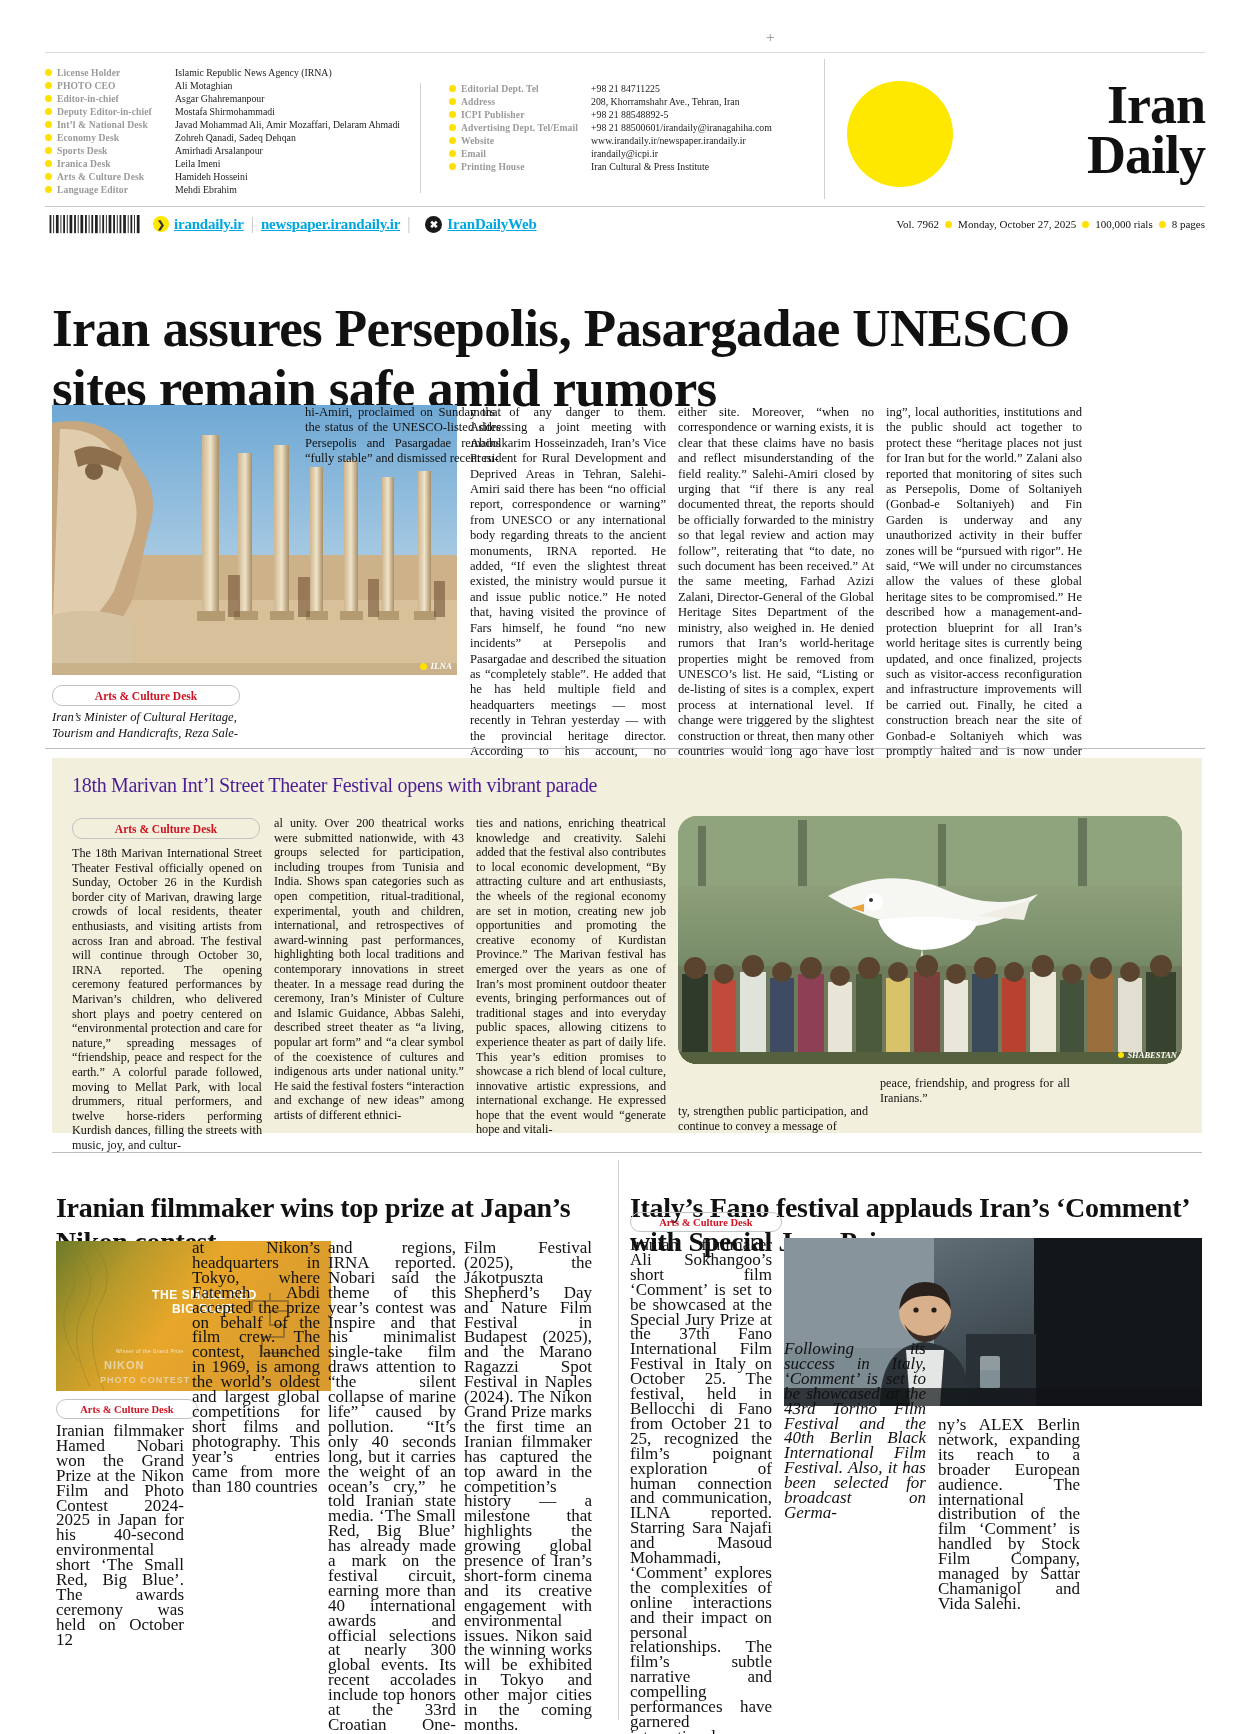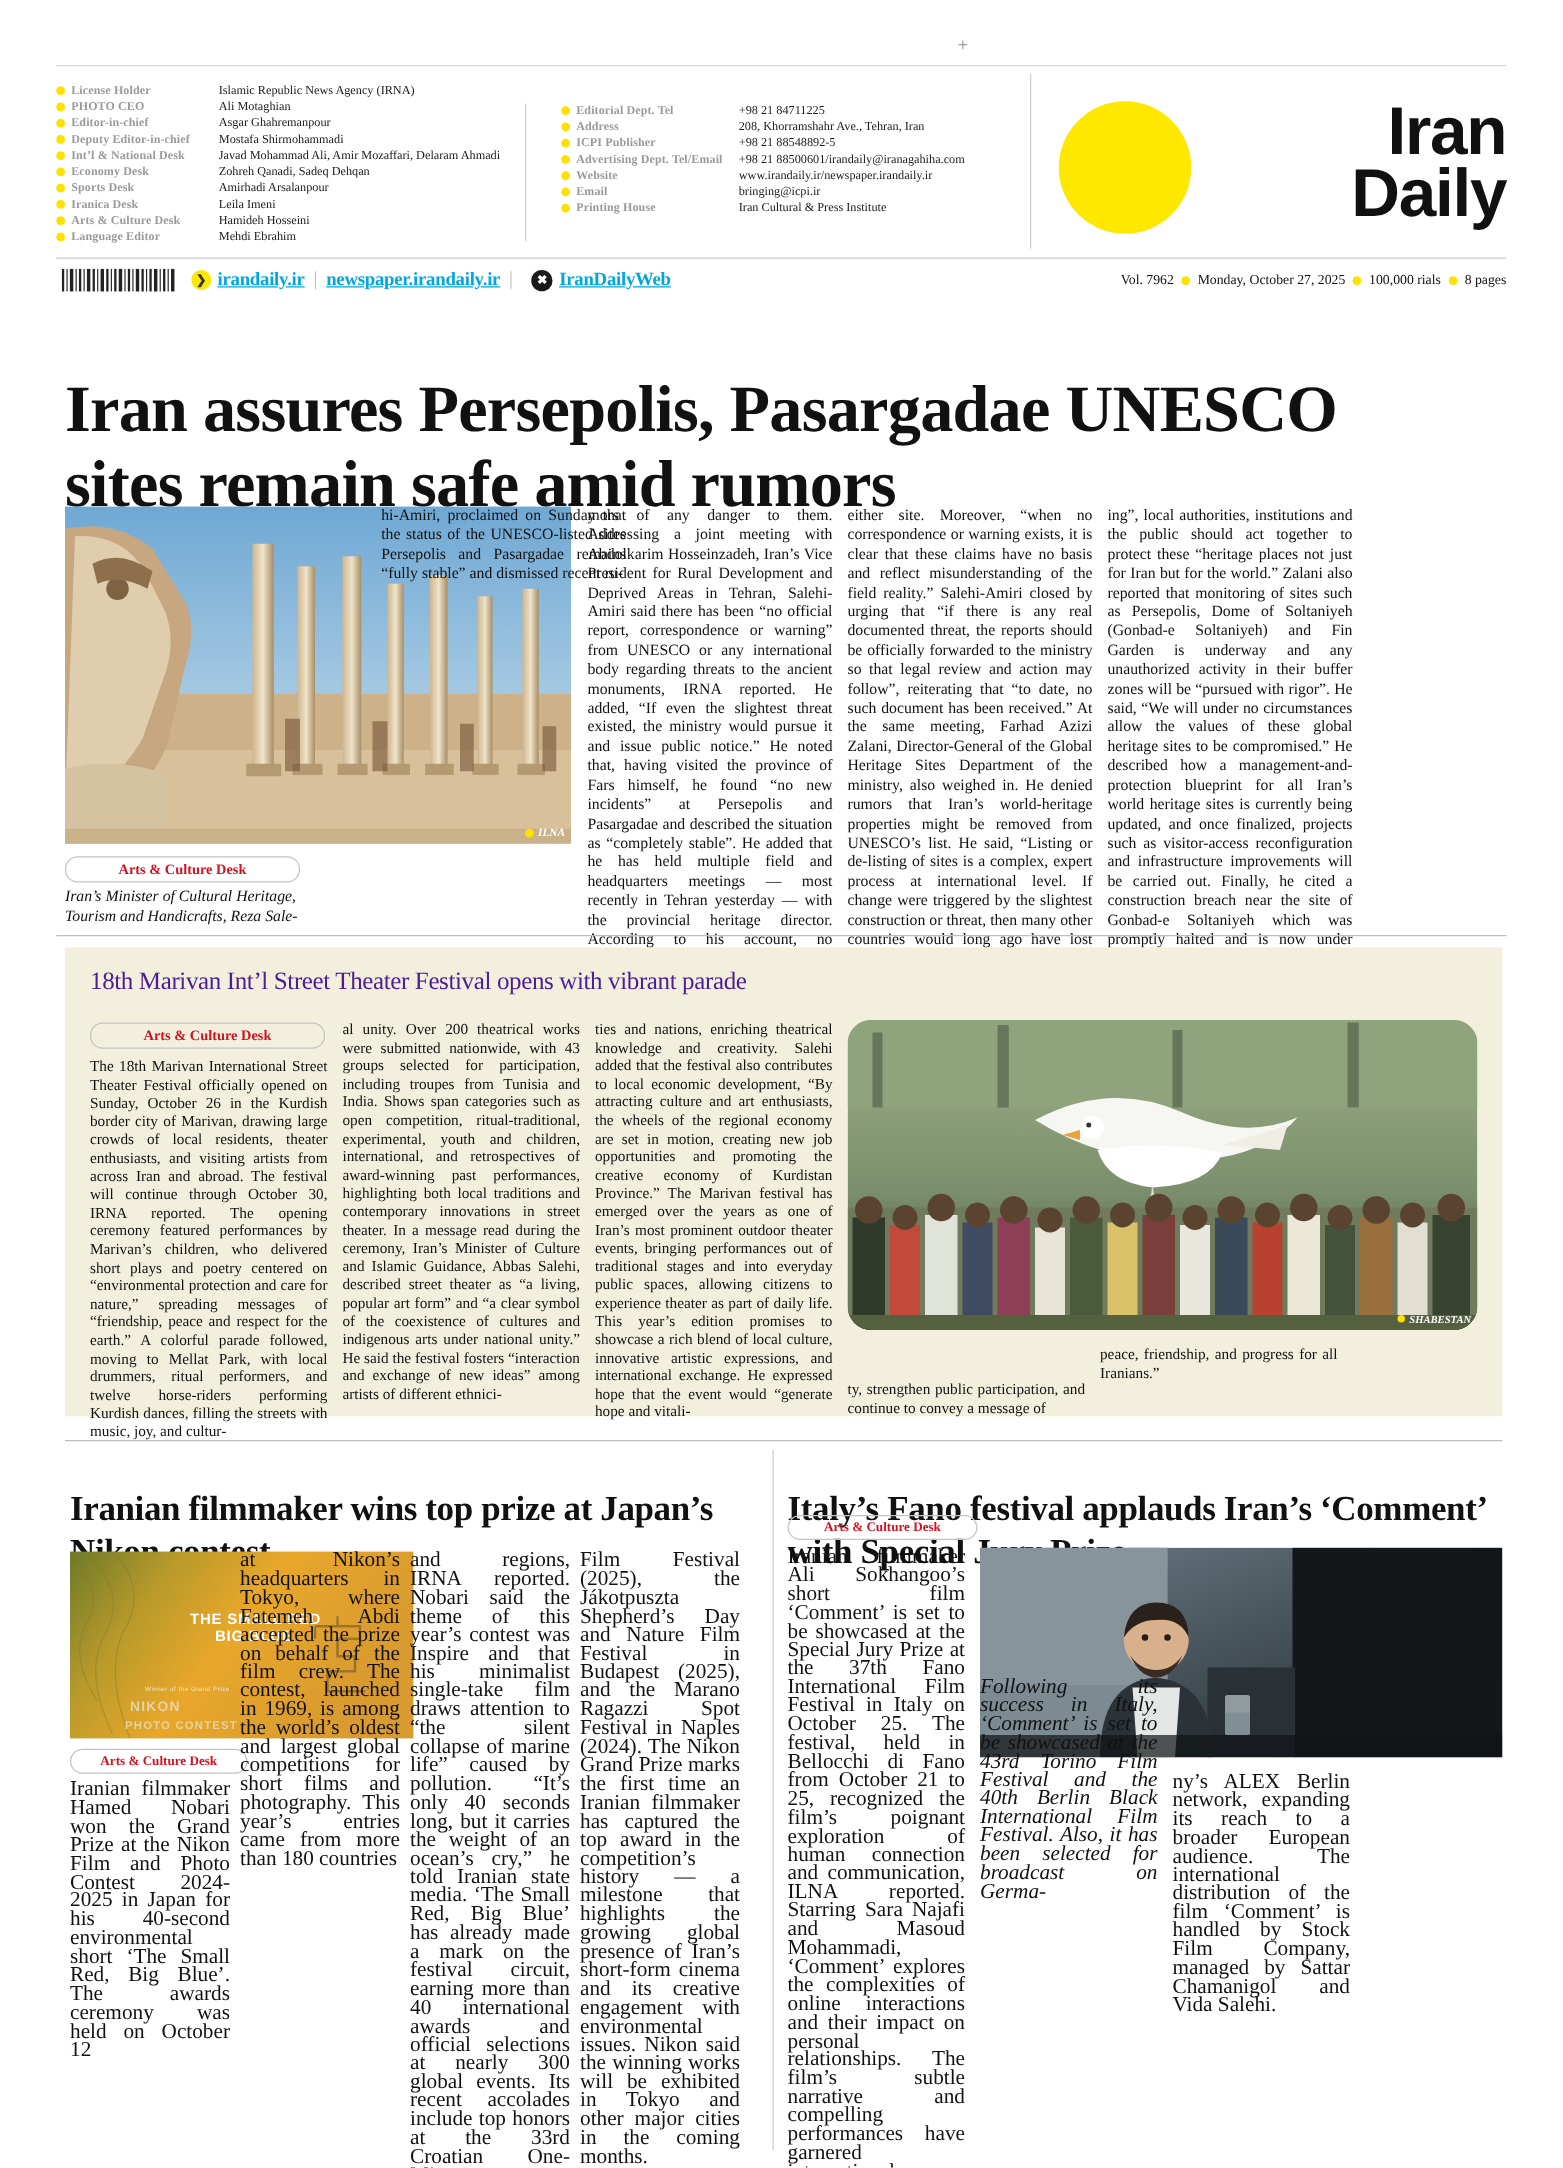--- a/index.html
+++ b/index.html
@@ -13,21 +13,21 @@
   .masthead{position:absolute;left:45px;top:52px;width:1160px;height:145px;border-top:1px solid #d8d8d8;}
   .imprint{position:absolute;left:0;top:14px;width:370px;}
   .imprint2{position:absolute;left:375px;top:30px;width:360px;border-left:1px solid #d0d0d0;padding-left:28px;height:110px;}
   .irow{display:flex;align-items:flex-start;margin-bottom:1.5px;line-height:11.5px;}
   .bullet{width:7px;height:7px;border-radius:50%;background:#ffe000;display:inline-block;margin-right:5px;margin-top:2px;flex:0 0 auto;}
   .ilabel{color:#9a9a9a;font-size:9.6px;font-weight:bold;width:118px;flex:0 0 auto;letter-spacing:.1px;}
   .ilabel.w2{width:130px;}
   .ivalue{color:#1a1a1a;font-size:9.8px;}
   .logo-area{position:absolute;right:0;top:6px;width:380px;height:140px;border-left:1px solid #d0d0d0;}
   .logo-dot{position:absolute;left:22px;top:22px;width:106px;height:106px;border-radius:50%;background:#ffe800;}
-  .logo-text{position:absolute;right:0px;top:22px;text-align:right;font-family:Liberation Sans, sans-serif;font-weight:bold;color:#111;line-height:.92;}
+  .logo-text{position:absolute;right:0px;top:22px;text-align:right;font-family:Liberation Serif, serif;font-weight:bold;color:#111;line-height:.92;}
   .logo-text .l1{font-size:54px;letter-spacing:-1px;}
   .logo-text .l2{font-size:54px;letter-spacing:-1px;}
 
   
   .navbar{position:absolute;left:45px;top:206px;width:1160px;height:30px;border-top:1px solid #c9c9c9;}
   .navinner{position:absolute;left:0;top:6px;display:flex;align-items:center;height:22px;}
   .barcode{width:100px;height:22px;display:flex;align-items:flex-end;}
   .barcode .bc{height:20px;}
   .navchip{width:16px;height:16px;border-radius:50%;background:#ffe800;display:inline-flex;align-items:center;justify-content:center;font-size:10px;color:#333;font-weight:bold;margin:0 5px 0 8px;}
   .navlink{color:#00a6e0;font-weight:bold;font-size:15px;letter-spacing:-.2px;}
@@ -173,21 +173,21 @@
           <span class="ivalue">+98 21 88500601/irandaily@iranagahiha.com</span>
         </div>
       <div class="irow">
           <span class="bullet"></span>
           <span class="ilabel w2">Website</span>
           <span class="ivalue">www.irandaily.ir/newspaper.irandaily.ir</span>
         </div>
       <div class="irow">
           <span class="bullet"></span>
           <span class="ilabel w2">Email</span>
-          <span class="ivalue">bringing@icpi.ir</span>
+          <span class="ivalue">irandaily@icpi.ir</span>
         </div>
       <div class="irow">
           <span class="bullet"></span>
           <span class="ilabel w2">Printing House</span>
           <span class="ivalue">Iran Cultural &amp; Press Institute</span>
         </div>
     </div>
 
     <div class="logo-area">
       <div class="logo-dot"></div>

